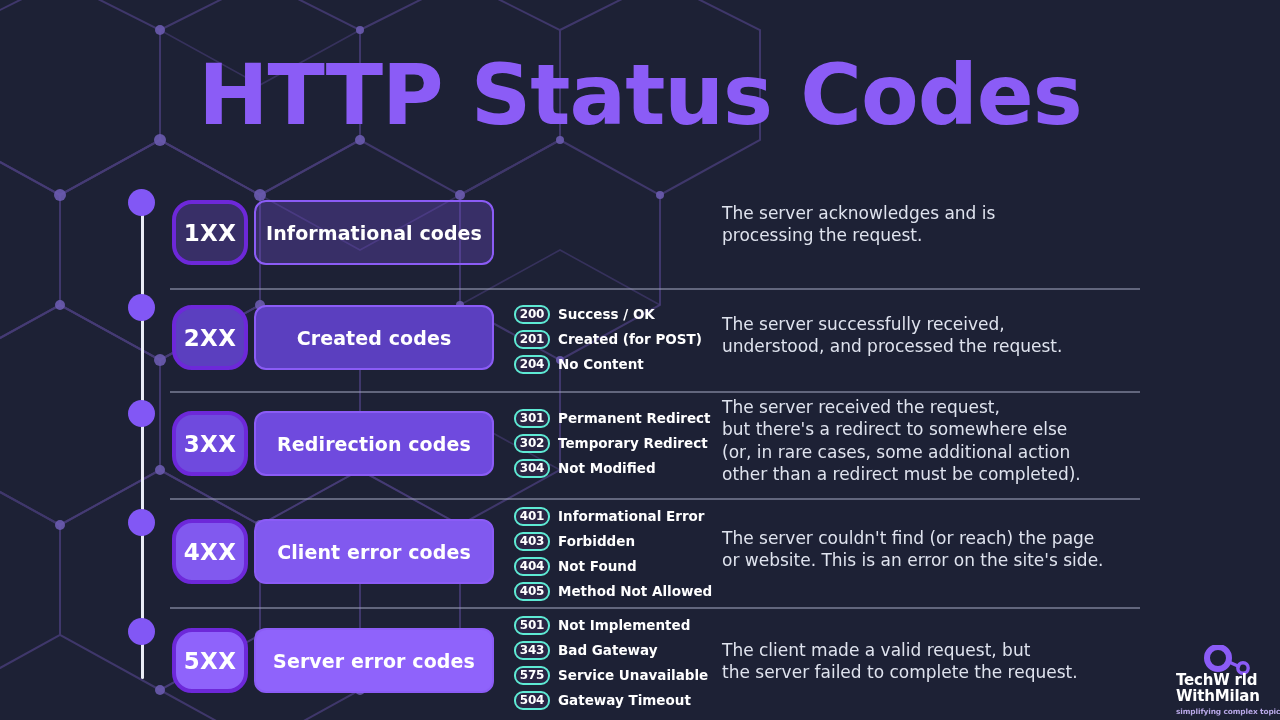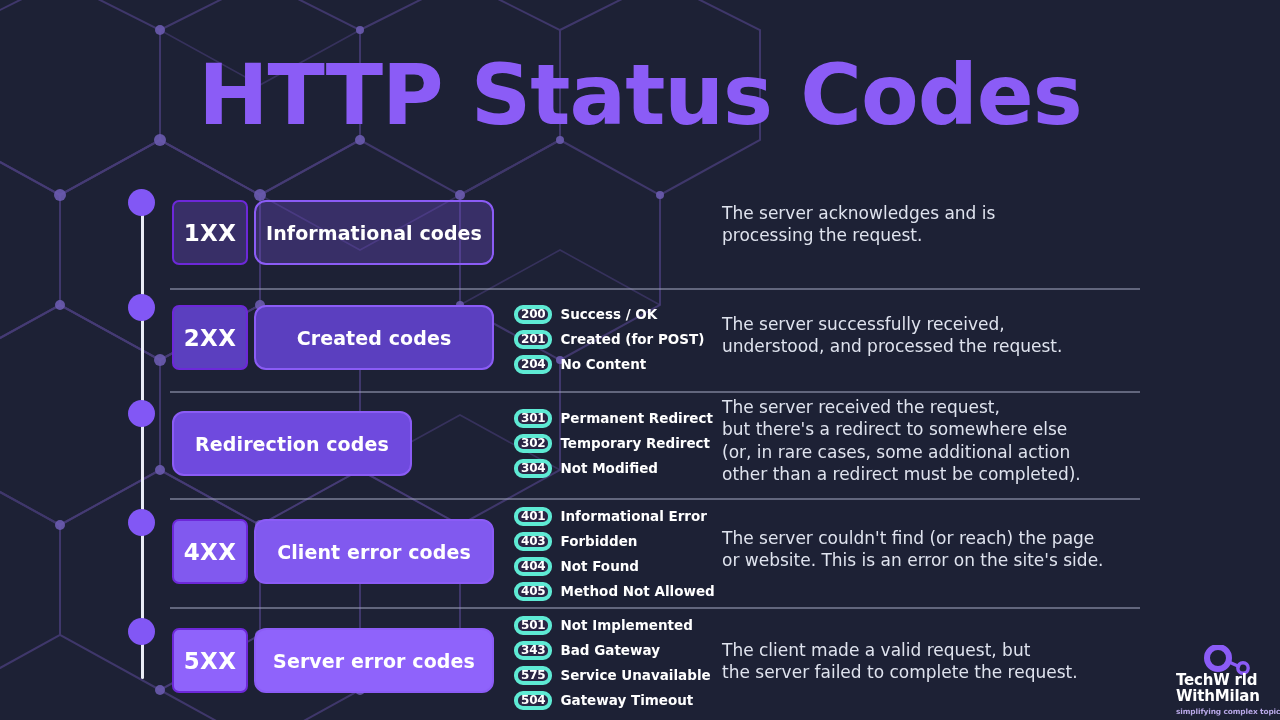--- a/index.html
+++ b/index.html
@@ -41,22 +41,22 @@
   
   .row { position:absolute; left:0; right:0; }
   .divider {
     position:absolute; left:170px; width:970px; height:2px;
     background:#9aa1b8; opacity:.55;
   }
 
   .chipgroup { position:absolute; left:172px; display:flex; gap:6px; align-items:stretch; }
   .code-box {
     width:76px;
-    border:2px solid #6d28d9;
-    border-radius:7px;
+    border:4px solid #6d28d9;
+    border-radius:20px;
     display:flex; align-items:center; justify-content:center;
     color:#ffffff;
     font-size:23px; font-weight:700; letter-spacing:.3px;
   }
   .label-box {
     width:240px;
     border:2px solid #8b5cf6;
     border-radius:12px;
     display:flex; align-items:center; justify-content:center;
     color:#ffffff;
@@ -69,21 +69,21 @@
   .fill-2 { background:#5b3fbf; }
   .fill-3 { background:#6f4ade; }
   .fill-4 { background:#8159ef; }
   .fill-5 { background:#8f63fb; }
 
   
   .codelist { position:absolute; left:514px; display:flex; flex-direction:column; gap:3px; }
   .codeitem { display:flex; align-items:center; gap:8px; height:22px; }
   .pill {
     min-width:36px; height:19px;
-    border:4px solid #5eead4;
+    border:2px solid #5eead4;
     border-radius:9px;
     background:#2a2544;
     color:#ffffff;
     font-size:12px; font-weight:700;
     display:flex; align-items:center; justify-content:center;
     padding:1px 3px;
     letter-spacing:-.2px;
   }
   .codetext { color:#ffffff; font-size:13.5px; font-weight:700; white-space:nowrap; }
 
@@ -214,20 +214,21 @@
         <span class="codetext">No Content</span>
       </div>
     </div>
     <div class="desc" style="top:294px;">The server successfully received,
 understood, and processed the request.</div>
   </div>
   <div class="divider" style="top:372px;"></div>
 
   <div class="row">
     <div class="chipgroup" style="top:392px; height:65px;">
+      <div class="code-box fill-3">3XX</div>
       <div class="label-box fill-3">Redirection codes</div>
     </div>
     <div class="codelist" style="top:388px;">
       <div class="codeitem">
         <span class="pill">301</span>
         <span class="codetext">Permanent Redirect</span>
       </div>
       <div class="codeitem">
         <span class="pill">302</span>
         <span class="codetext">Temporary Redirect</span>

